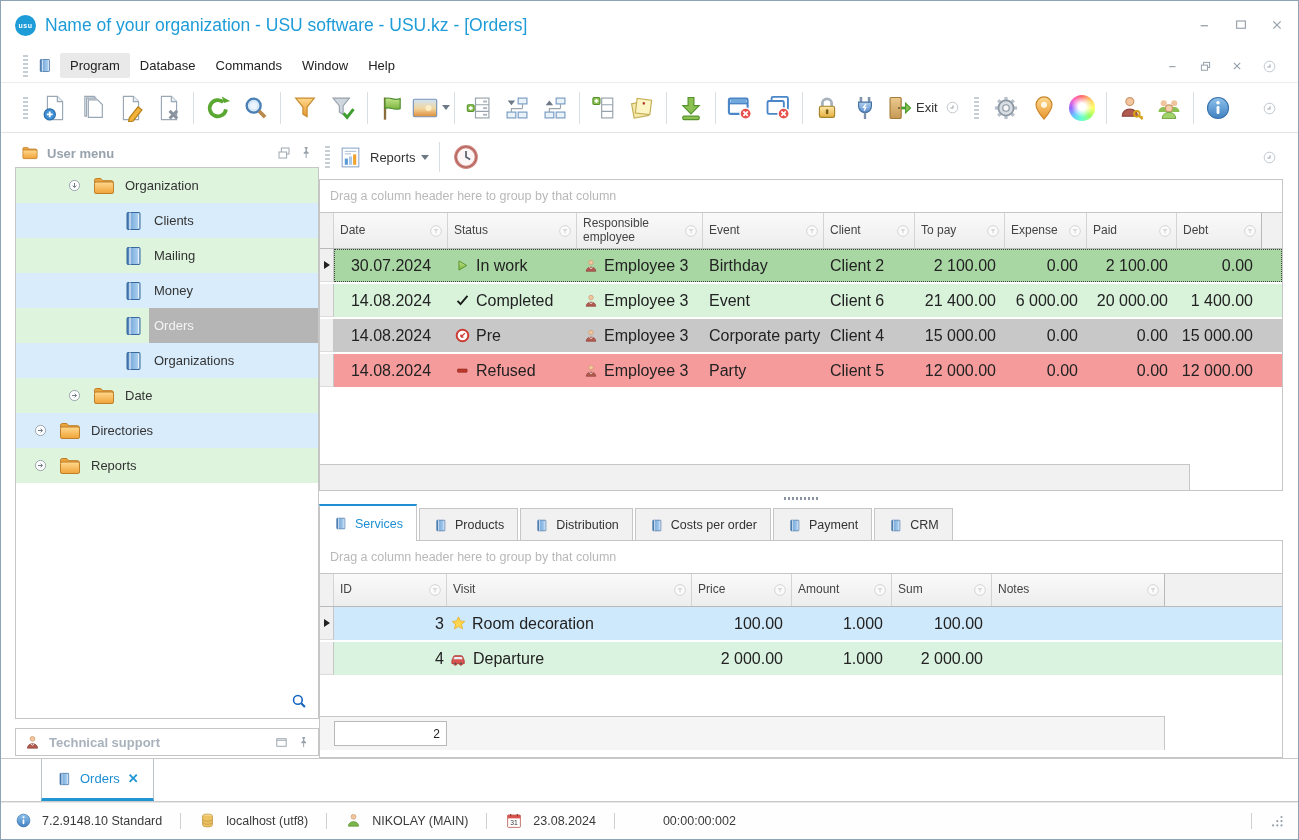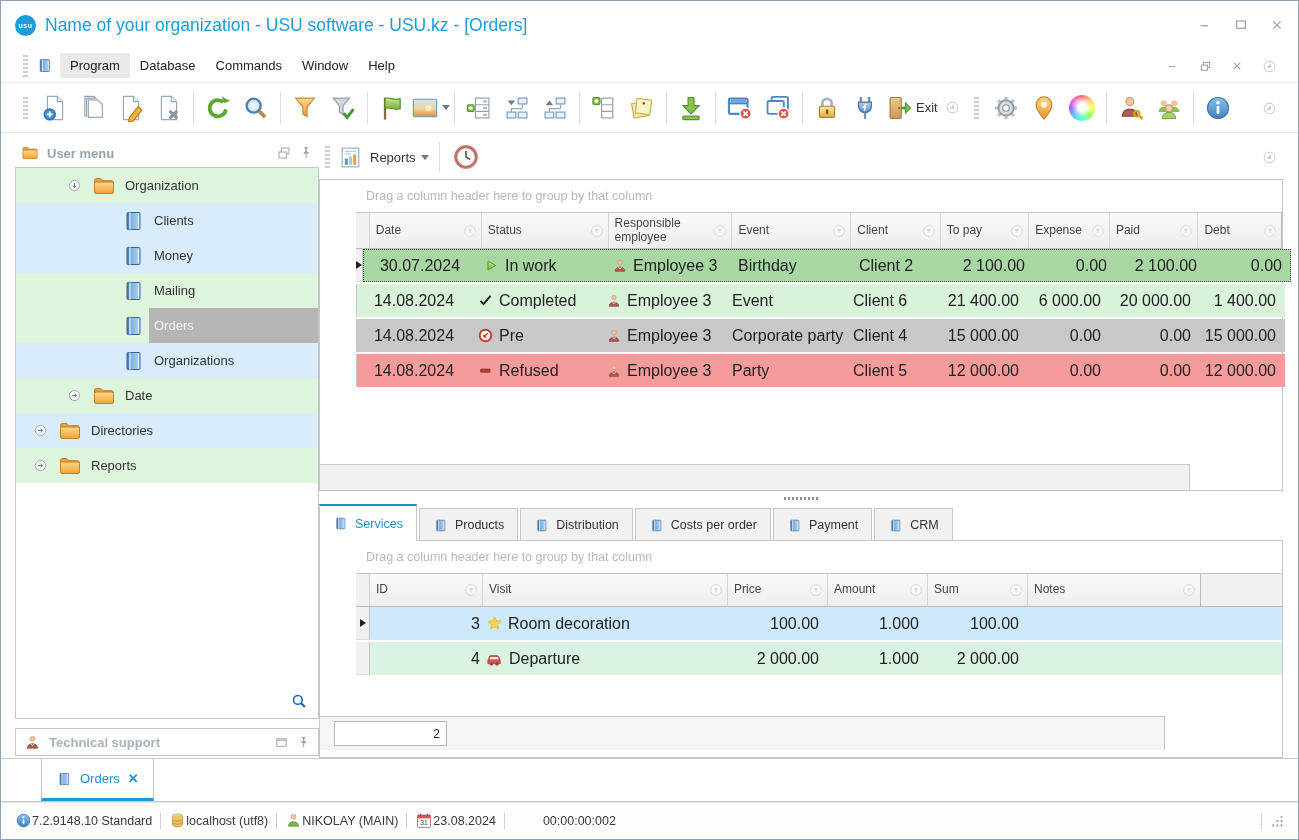--- a/index.html
+++ b/index.html
@@ -50,21 +50,21 @@
                display:flex;align-items:center;gap:8px;padding:0 8px;}
   .support-bar .sh-title{font-size:13px;font-weight:bold;color:#a8b2bc;flex:1;}
 
   
   .reports-bar{position:absolute;left:318px;top:137px;right:0;height:38px;display:flex;align-items:center;padding-left:6px;}
   .reports-label{font-size:13px;color:#333;margin:0 2px 0 7px;}
   .rb-sep{width:1px;height:30px;background:#d9dee3;margin:0 10px;}
   .rb-right{position:absolute;right:22px;top:0;height:38px;display:flex;align-items:center;}
 
   
-  .gcontainer{position:absolute;background:#fff;border:1px solid #c6c6c6;padding-left:36px;}
+  .gcontainer{position:absolute;background:#fff;border:1px solid #c6c6c6;}
   .group-hint{height:33px;line-height:32px;border-bottom:1px solid #c6c6c6;color:#b8b8b8;font-size:12.5px;padding-left:10px;background:#fff;}
   .ghead{display:flex;background:#f1f1f1;border-bottom:1px solid #b9b9b9;}
   .hcell{position:relative;height:100%;border-right:1px solid #d4d4d4;display:flex;align-items:center;justify-content:space-between;
          padding:0 3px 0 6px;font-size:12px;color:#444;background:linear-gradient(#fafafa,#ededed);line-height:1.1;}
   .hcell.ind{background:#f1f1f1;padding:0;}
   .grow{display:flex;height:33px;margin-bottom:2px;font-size:16px;color:#222;}
   .gind{width:14px;background:#f0f0f0;border-right:1px solid #c6c6c6;border-bottom:1px solid #dcdcdc;display:flex;align-items:center;justify-content:center;}
   .cur-arrow{width:0;height:0;border-top:4px solid transparent;border-bottom:4px solid transparent;border-left:6px solid #222;}
   .rowbody{display:flex;flex:1;}
   .rowbody.sel{outline:1px dotted #444;outline-offset:-1px;}
@@ -105,21 +105,21 @@
              font-size:12px;color:#222;display:flex;align-items:center;justify-content:flex-end;padding-right:6px;}
 
   
   .doctab-strip{position:absolute;left:0;top:757px;right:0;height:43px;border-top:1px solid #c9c9c9;background:#fff;}
   .doctab{position:absolute;left:40px;top:0;height:42px;display:flex;align-items:center;gap:8px;padding:0 14px;
           border:1px solid #b9c4cc;border-top:none;border-bottom:3px solid #2196d3;background:#fff;color:#1e8fd2;font-size:13px;}
   .doctab .x{font-weight:bold;color:#2196d3;font-size:13px;}
 
   
   .statusbar{position:absolute;left:0;top:800px;right:0;bottom:0;border-top:1px solid #c9c9c9;box-shadow:0 1px 0 #e8e8e8 inset;
-             display:flex;align-items:center;padding:0 14px;font-size:12.5px;color:#3a3a3a;background:#fefefe;}
+             display:flex;align-items:center;gap:10px;padding:0 14px;font-size:12.5px;color:#3a3a3a;background:#fefefe;}
   .ssep{width:1px;height:16px;background:#d0d0d0;margin:0 8px;}
   .sgrow{flex:1;}
 </style>
 </head>
 <body>
 
 <svg width="0" height="0" style="position:absolute">
   <defs>
     <linearGradient id="gFold" x1="0" y1="0" x2="0" y2="1">
         <stop offset="0" stop-color="#ffd98e"></stop>
@@ -664,31 +664,31 @@
           <use href="#i-folder"></use>
         </svg>
       <span class="tlabel">Organization</span>
     </div>
     <div class="trow bblue lvl2">
       <svg class="ic" width="24" height="24" viewBox="0 0 24 24">
           <use href="#i-book"></use>
         </svg>
       <span class="tlabel">Clients</span>
     </div>
+    <div class="trow bgreen lvl2">
+      <svg class="ic" width="24" height="24" viewBox="0 0 24 24">
+          <use href="#i-book"></use>
+        </svg>
+      <span class="tlabel">Mailing</span>
+    </div>
     <div class="trow bblue lvl2">
       <svg class="ic" width="24" height="24" viewBox="0 0 24 24">
           <use href="#i-book"></use>
         </svg>
       <span class="tlabel">Money</span>
-    </div>
-    <div class="trow bgreen lvl2">
-      <svg class="ic" width="24" height="24" viewBox="0 0 24 24">
-          <use href="#i-book"></use>
-        </svg>
-      <span class="tlabel">Mailing</span>
     </div>
     <div class="trow bgreen lvl2 selected">
       <div class="sel-bg"></div>
       <svg class="ic" width="24" height="24" viewBox="0 0 24 24" style="position:relative;z-index:1">
           <use href="#i-book"></use>
         </svg>
       <span class="tlabel">Orders</span>
     </div>
     <div class="trow bblue lvl2">
       <svg class="ic" width="24" height="24" viewBox="0 0 24 24">

